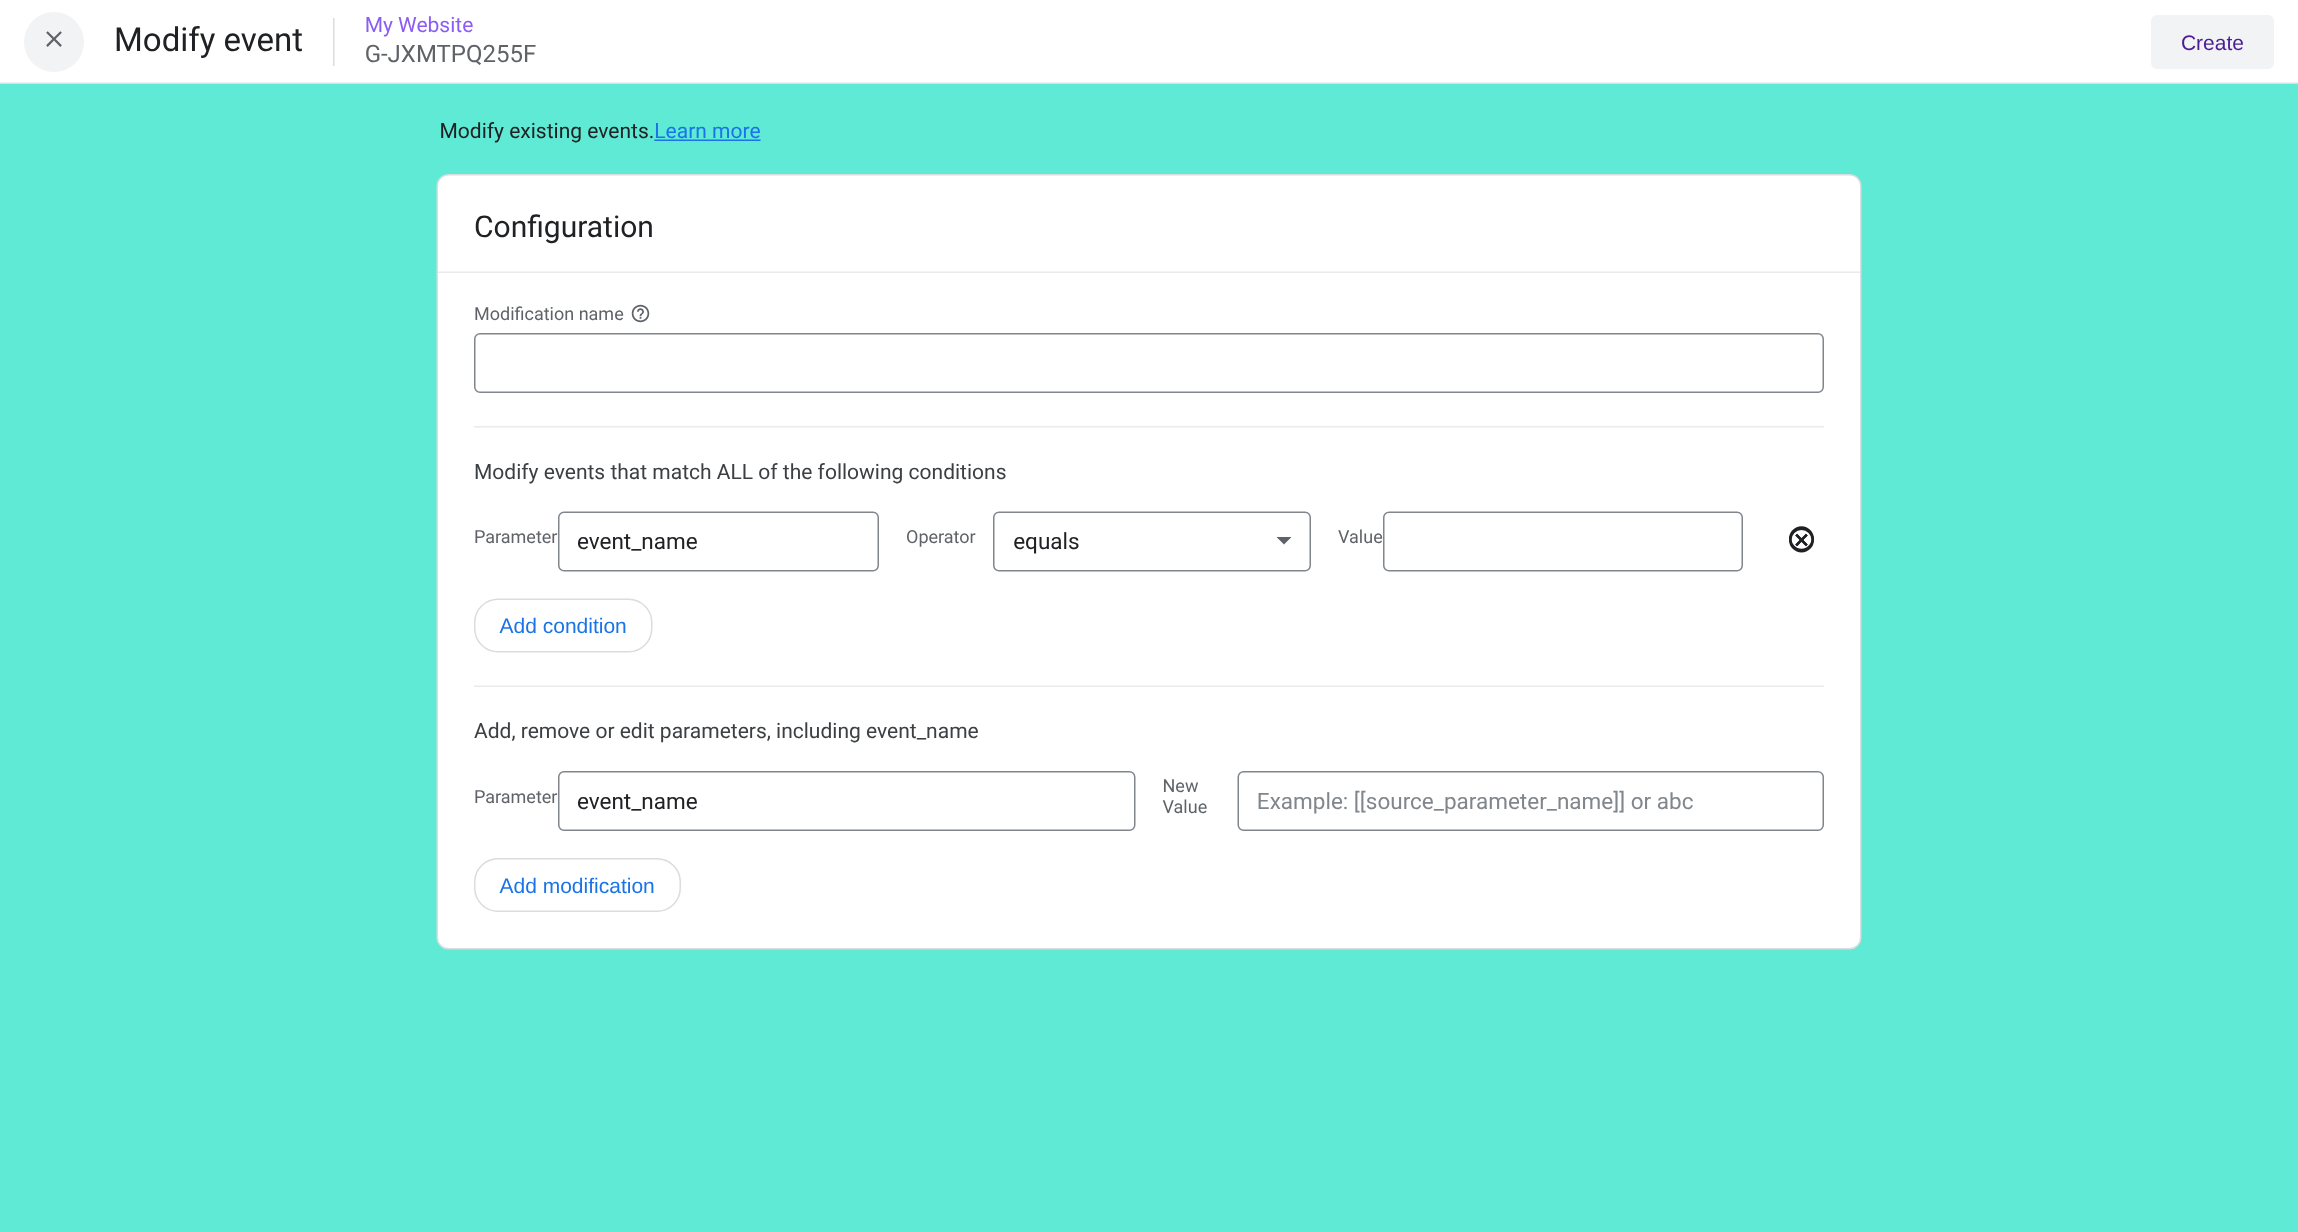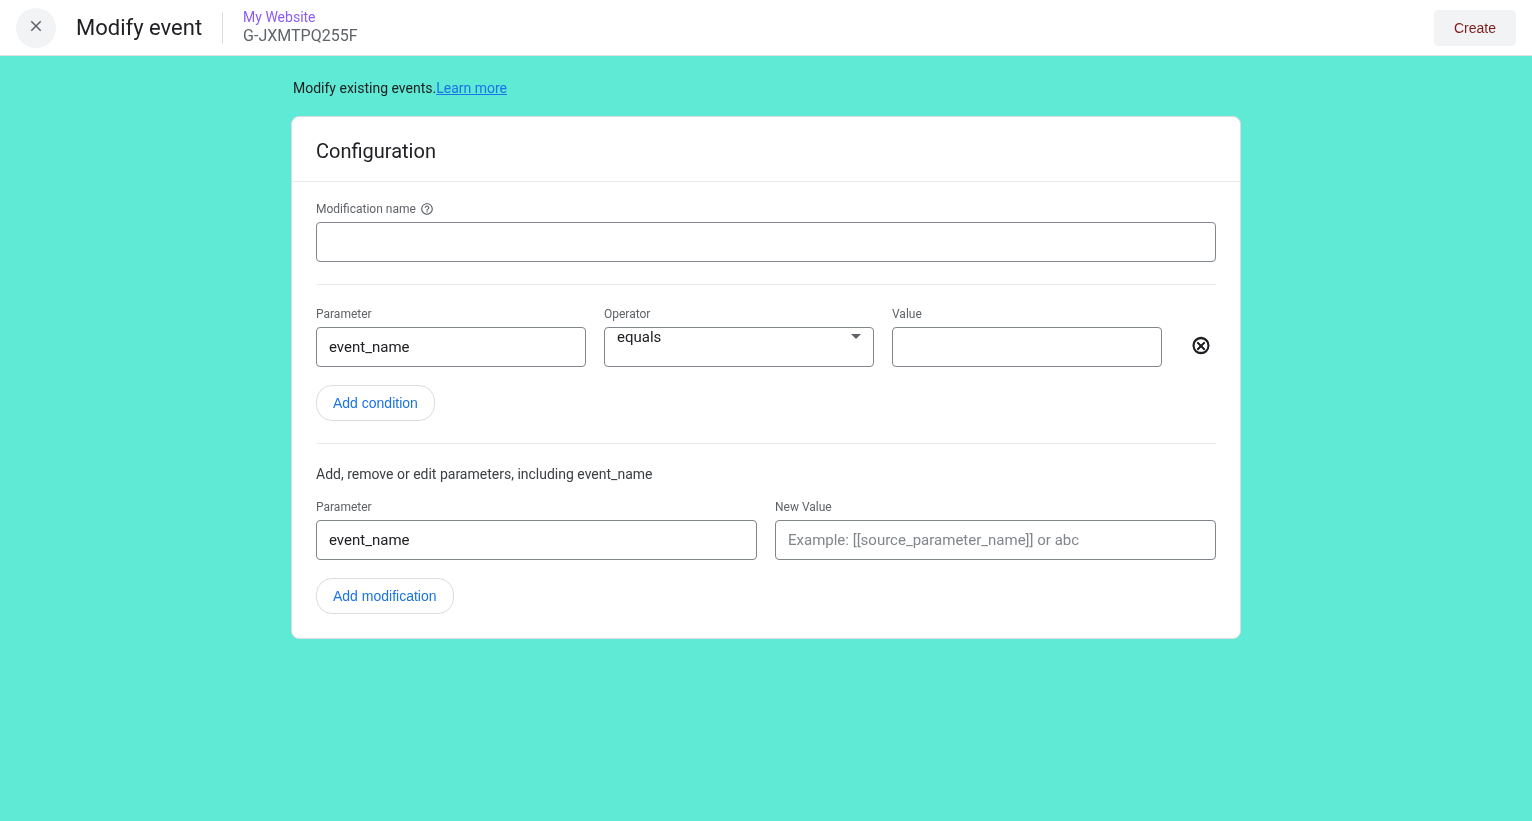--- a/index.html
+++ b/index.html
@@ -37,21 +37,21 @@
   .h-sep {
     width:1px; height:32px; background:#dadce0;
     margin-right:20px;
   }
   .h-sub { line-height:1.3; }
   .h-sub .site { font-size:14px; color:#8b5cf6; font-weight:400;}
   .h-sub .code { font-size:16px; color:#5f6368; }
   .spacer { flex:1; }
   .create-btn {
     background:#f1f3f4;
-    color:#7f1d1d;
+    color:#4c1d95;
     border:none;
     border-radius:4px;
     padding:0 20px;
     height:36px;
     font-size:14px;
     font-weight:500;
     cursor:default;
   }
 
   
@@ -115,26 +115,27 @@
   .hr { height:1px; background:#e8eaed; margin:22px 0; }
 
   .section-title {
     font-size:16px; font-weight:500; color:#202124;
     display:flex; align-items:center; gap:6px;
     margin-bottom:4px;
   }
   .section-sub { font-size:14px; color:#3c4043; margin-bottom:18px; margin-top:8px;}
 
   .row { display:flex; gap:18px; align-items:flex-end; }
-  .col { display:flex; flex-direction:column; }
+  .col { display:flex; flex-direction:row; }
 
   .select {
-    display:flex; align-items:flex-start; justify-content:space-between;
+    display:flex; align-items:center; justify-content:space-between;
     cursor:pointer;
     user-select:none;
+    margin-left:12px;
   }
   .select .arrow { color:#5f6368; }
   .select .arrow svg{width:10px;height:10px;fill:#5f6368;}
 
   .remove-cond {
     width:22px;height:22px; border:none;background:none; cursor:pointer;
     display:flex;align-items:center;justify-content:center;
     margin-bottom:9px; margin-left:10px;
   }
   .remove-cond svg{width:20px;height:20px;fill:#202124;}
@@ -192,20 +193,21 @@
             <svg viewBox="0 0 24 24">
                 <path d="M11 18h2v-2h-2v2zm1-16C6.48 2 2 6.48 2 12s4.48 10 10 10 10-4.48 10-10S17.52 2 12 2zm0 18c-4.41 0-8-3.59-8-8s3.59-8 8-8 8 3.59 8 8-3.59 8-8 8zm0-14c-2.21 0-4 1.79-4 4h2c0-1.1.9-2 2-2s2 .9 2 2c0 2-3 1.75-3 5h2c0-2.25 3-2.5 3-5 0-2.21-1.79-4-4-4z"></path>
               </svg>
           </span>
         </div>
         <input class="text w-430" type="text" value="" style="">
 
         <div class="hr"></div>
 
         
+        <div class="section-sub">Modify events that match ALL of the following conditions</div>
 
         <div class="row">
           <div class="col w-270">
             <div class="field-label">Parameter</div>
             <input class="text" type="text" value="event_name" style="">
           </div>
           <div class="col w-270">
             <div class="field-label">Operator</div>
             <div class="select" tabindex="0">
               <span>equals</span>

